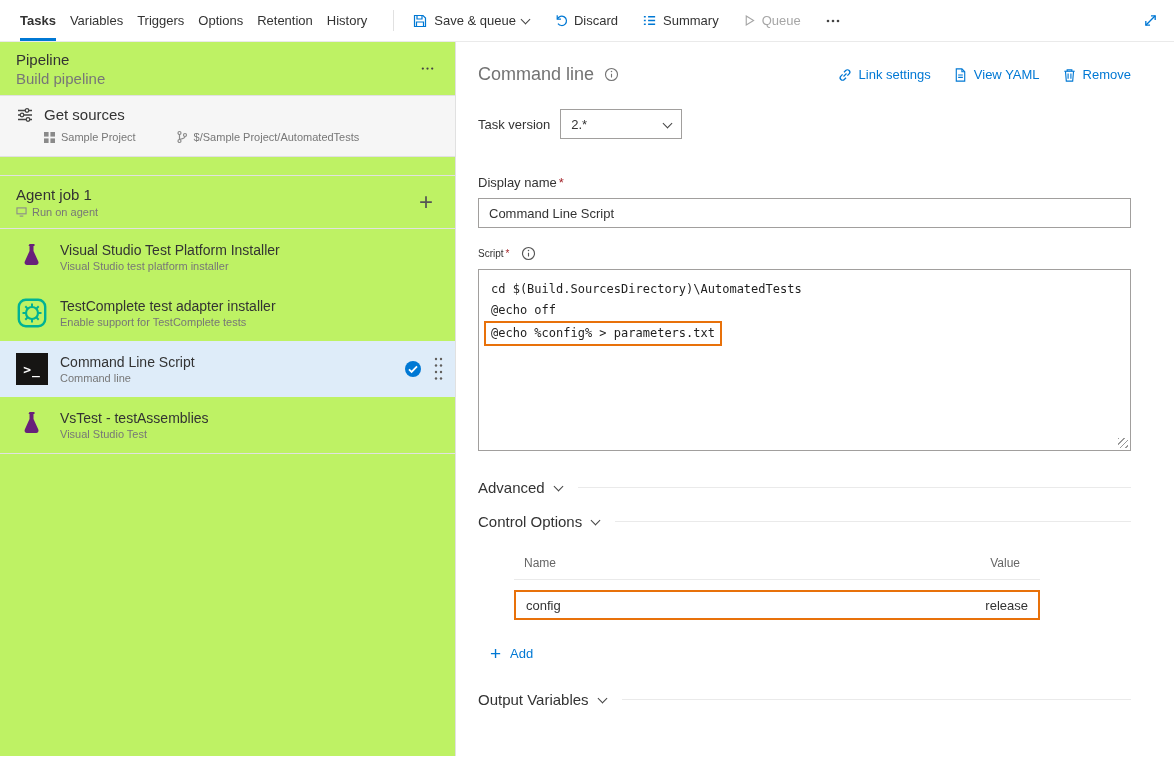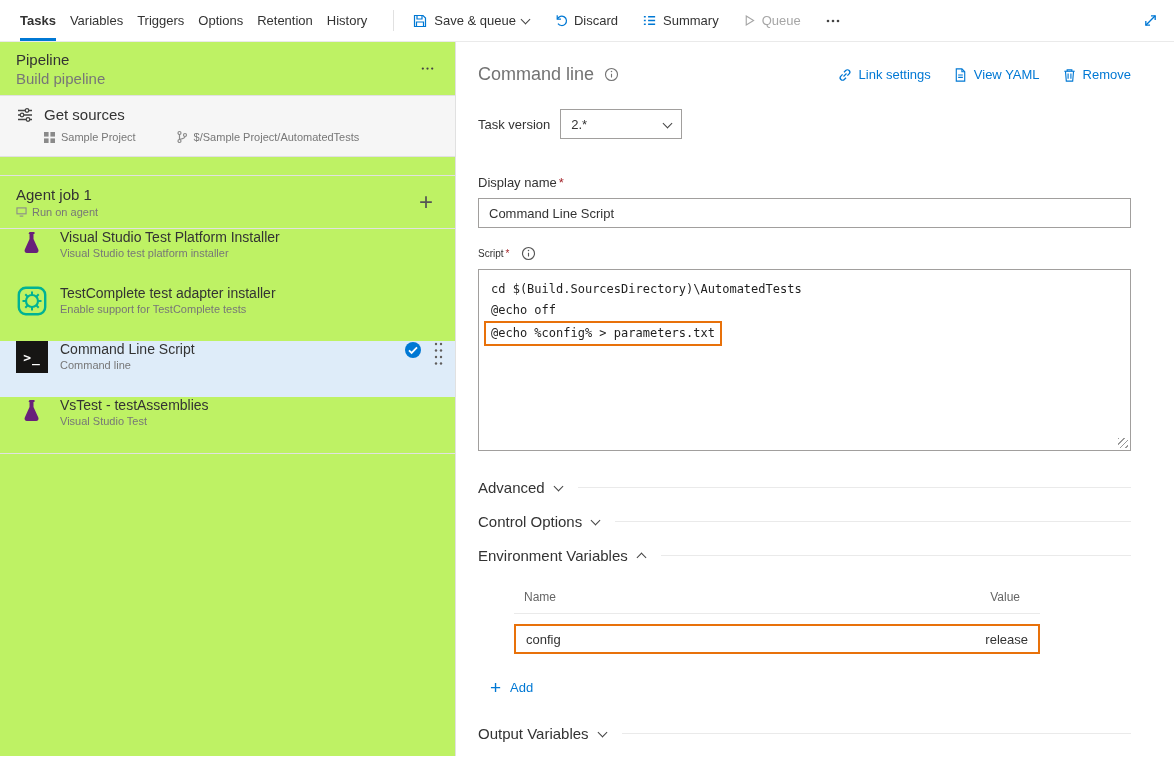--- a/index.html
+++ b/index.html
@@ -31,21 +31,21 @@
   .gs-row1{display:flex;align-items:center;gap:10px;font-size:15px;}
   .gs-row2{display:flex;align-items:center;margin-top:7px;padding-left:28px;font-size:11px;color:#777;}
   .gs-chip{display:flex;align-items:center;gap:6px;}
   .gs-chip+.gs-chip{margin-left:40px;}
 
   .agent{margin-top:18px;height:52px;border-top:1px solid #e1e1e1;border-bottom:1px solid #e1e1e1;display:flex;align-items:center;padding:0 16px;}
   .agent-title{font-size:15px;}
   .agent-sub{font-size:11px;color:#777;display:flex;align-items:center;gap:5px;margin-top:3px;}
   .plus-btn{margin-left:auto;font-size:24px;color:#555;font-weight:300;background:none;border:none;cursor:pointer;line-height:1;padding:0 6px;}
 
-  .task{height:56px;display:flex;padding:0 10px 0 16px;cursor:pointer;}
+  .task{height:56px;display:flex;align-items:center;padding:0 10px 0 16px;cursor:pointer;}
   .task.selected{background:#deecf9;}
   .task.last{border-bottom:1px solid #e1e1e1;}
   .task-icon{width:32px;height:32px;margin-right:12px;flex:none;display:flex;align-items:center;justify-content:center;}
   .cmd-icon{width:32px;height:32px;background:#161514;color:#fff;font-family:"DejaVu Sans Mono","Liberation Mono",monospace;font-size:13px;font-weight:bold;display:flex;align-items:center;justify-content:center;letter-spacing:1px;}
   .task-body{flex:1;min-width:0;}
   .task-title{font-size:14px;}
   .task-sub{font-size:11px;color:#777;margin-top:2px;}
   .task-check{margin-right:12px;display:flex;}
   .task-grip{display:flex;margin-right:2px;}
 
@@ -395,25 +395,20 @@
       <span class="chev"></span>
       <span class="line"></span>
     </div>
 
     <div class="section sec-ctl">
       <span class="section-label">Control Options</span>
       <span class="chev"></span>
       <span class="line"></span>
     </div>
 
-    <div class="section sec-env">
-      <span class="section-label">Environment Variables</span>
-      <span class="chev up"></span>
-      <span class="line"></span>
-    </div>
 
     <div class="env-table">
       <div class="env-head">
         <span>Name</span>
         <span class="hv">Value</span>
       </div>
       <div class="env-row">
         <span>config</span>
         <span class="val">release</span>
       </div>

